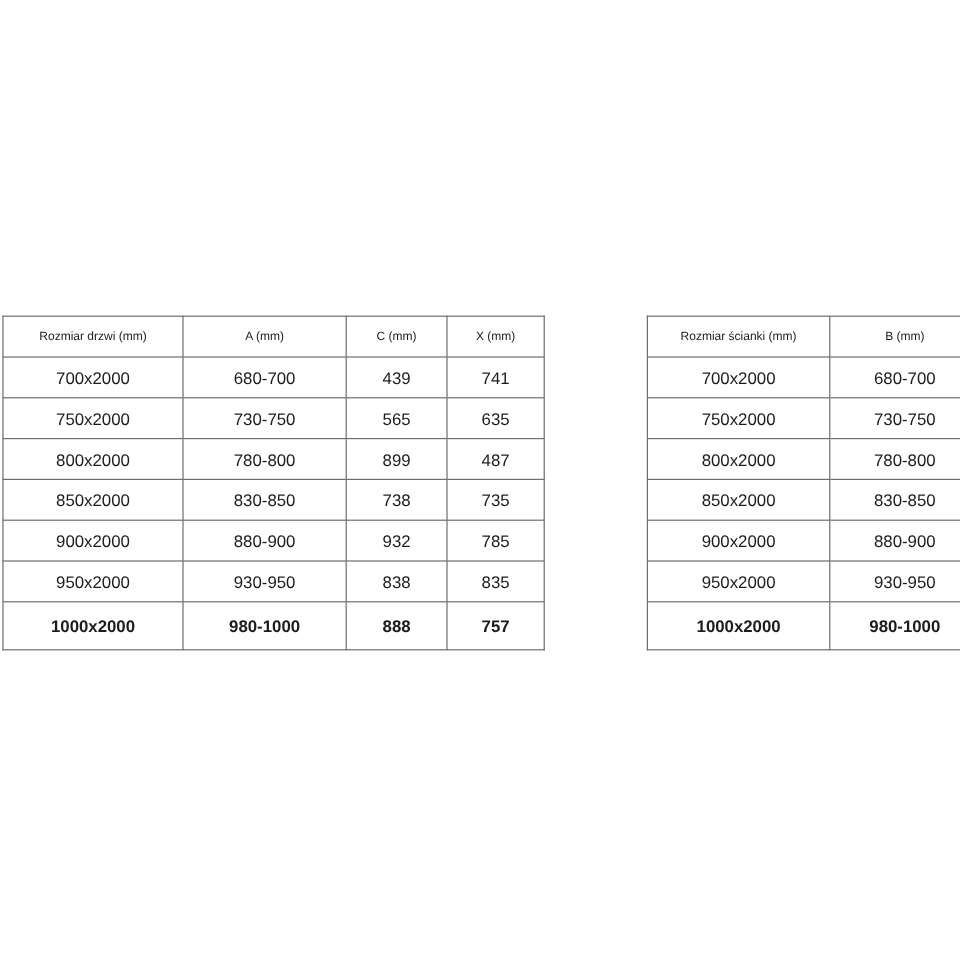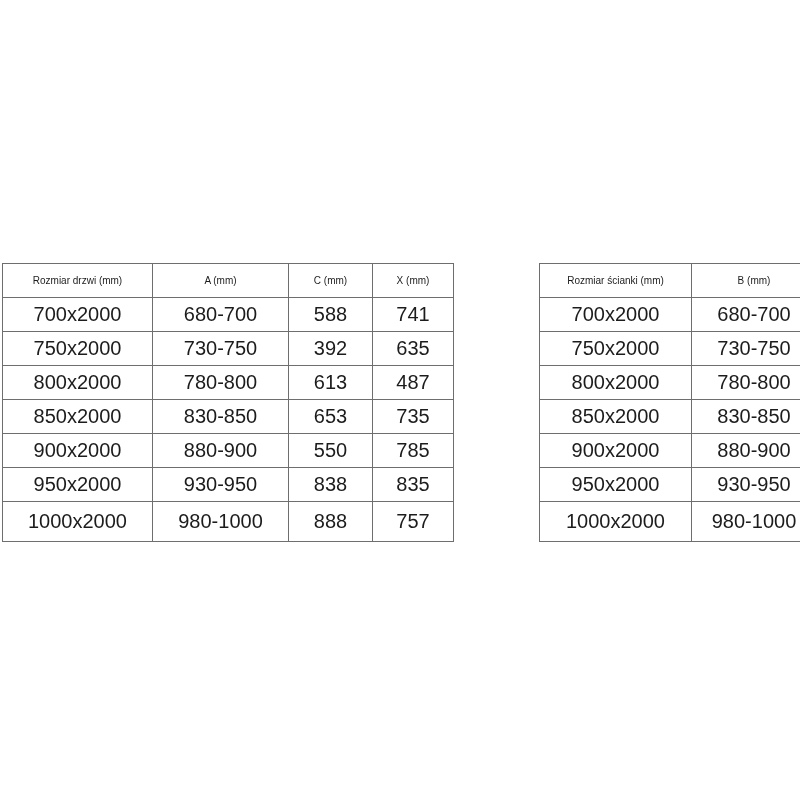--- a/index.html
+++ b/index.html
@@ -28,25 +28,26 @@
     padding: 0;
     overflow: hidden;
     white-space: nowrap;
   }
   .size-table th {
     font-weight: normal;
     font-size: 10px;
     height: 33px;
   }
   .size-table td {
-    font-size: 20px;
+    font-size: 14px;
     height: 33px;
   }
   .size-table tbody tr:last-child td {
     height: 39px;
+    font-weight: bold;
   }
   #door-table {
     left: 2px;
     top: 263px;
     width: 451px;
   }
   #wall-table {
     left: 539px;
     top: 263px;
     width: 277px;
@@ -69,45 +70,45 @@
           <th>Rozmiar drzwi (mm)</th>
           <th>A (mm)</th>
           <th>C (mm)</th>
           <th>X (mm)</th>
         </tr>
       </thead>
     <tbody>
         <tr>
           <td>700x2000</td>
           <td>680-700</td>
-          <td>588</td>
+          <td>439</td>
           <td>741</td>
         </tr>
         <tr>
           <td>750x2000</td>
           <td>730-750</td>
-          <td>392</td>
+          <td>565</td>
           <td>635</td>
         </tr>
         <tr>
           <td>800x2000</td>
           <td>780-800</td>
-          <td>613</td>
+          <td>899</td>
           <td>487</td>
         </tr>
         <tr>
           <td>850x2000</td>
           <td>830-850</td>
-          <td>653</td>
+          <td>738</td>
           <td>735</td>
         </tr>
         <tr>
           <td>900x2000</td>
           <td>880-900</td>
-          <td>550</td>
+          <td>932</td>
           <td>785</td>
         </tr>
         <tr>
           <td>950x2000</td>
           <td>930-950</td>
           <td>838</td>
           <td>835</td>
         </tr>
         <tr>
           <td>1000x2000</td>

